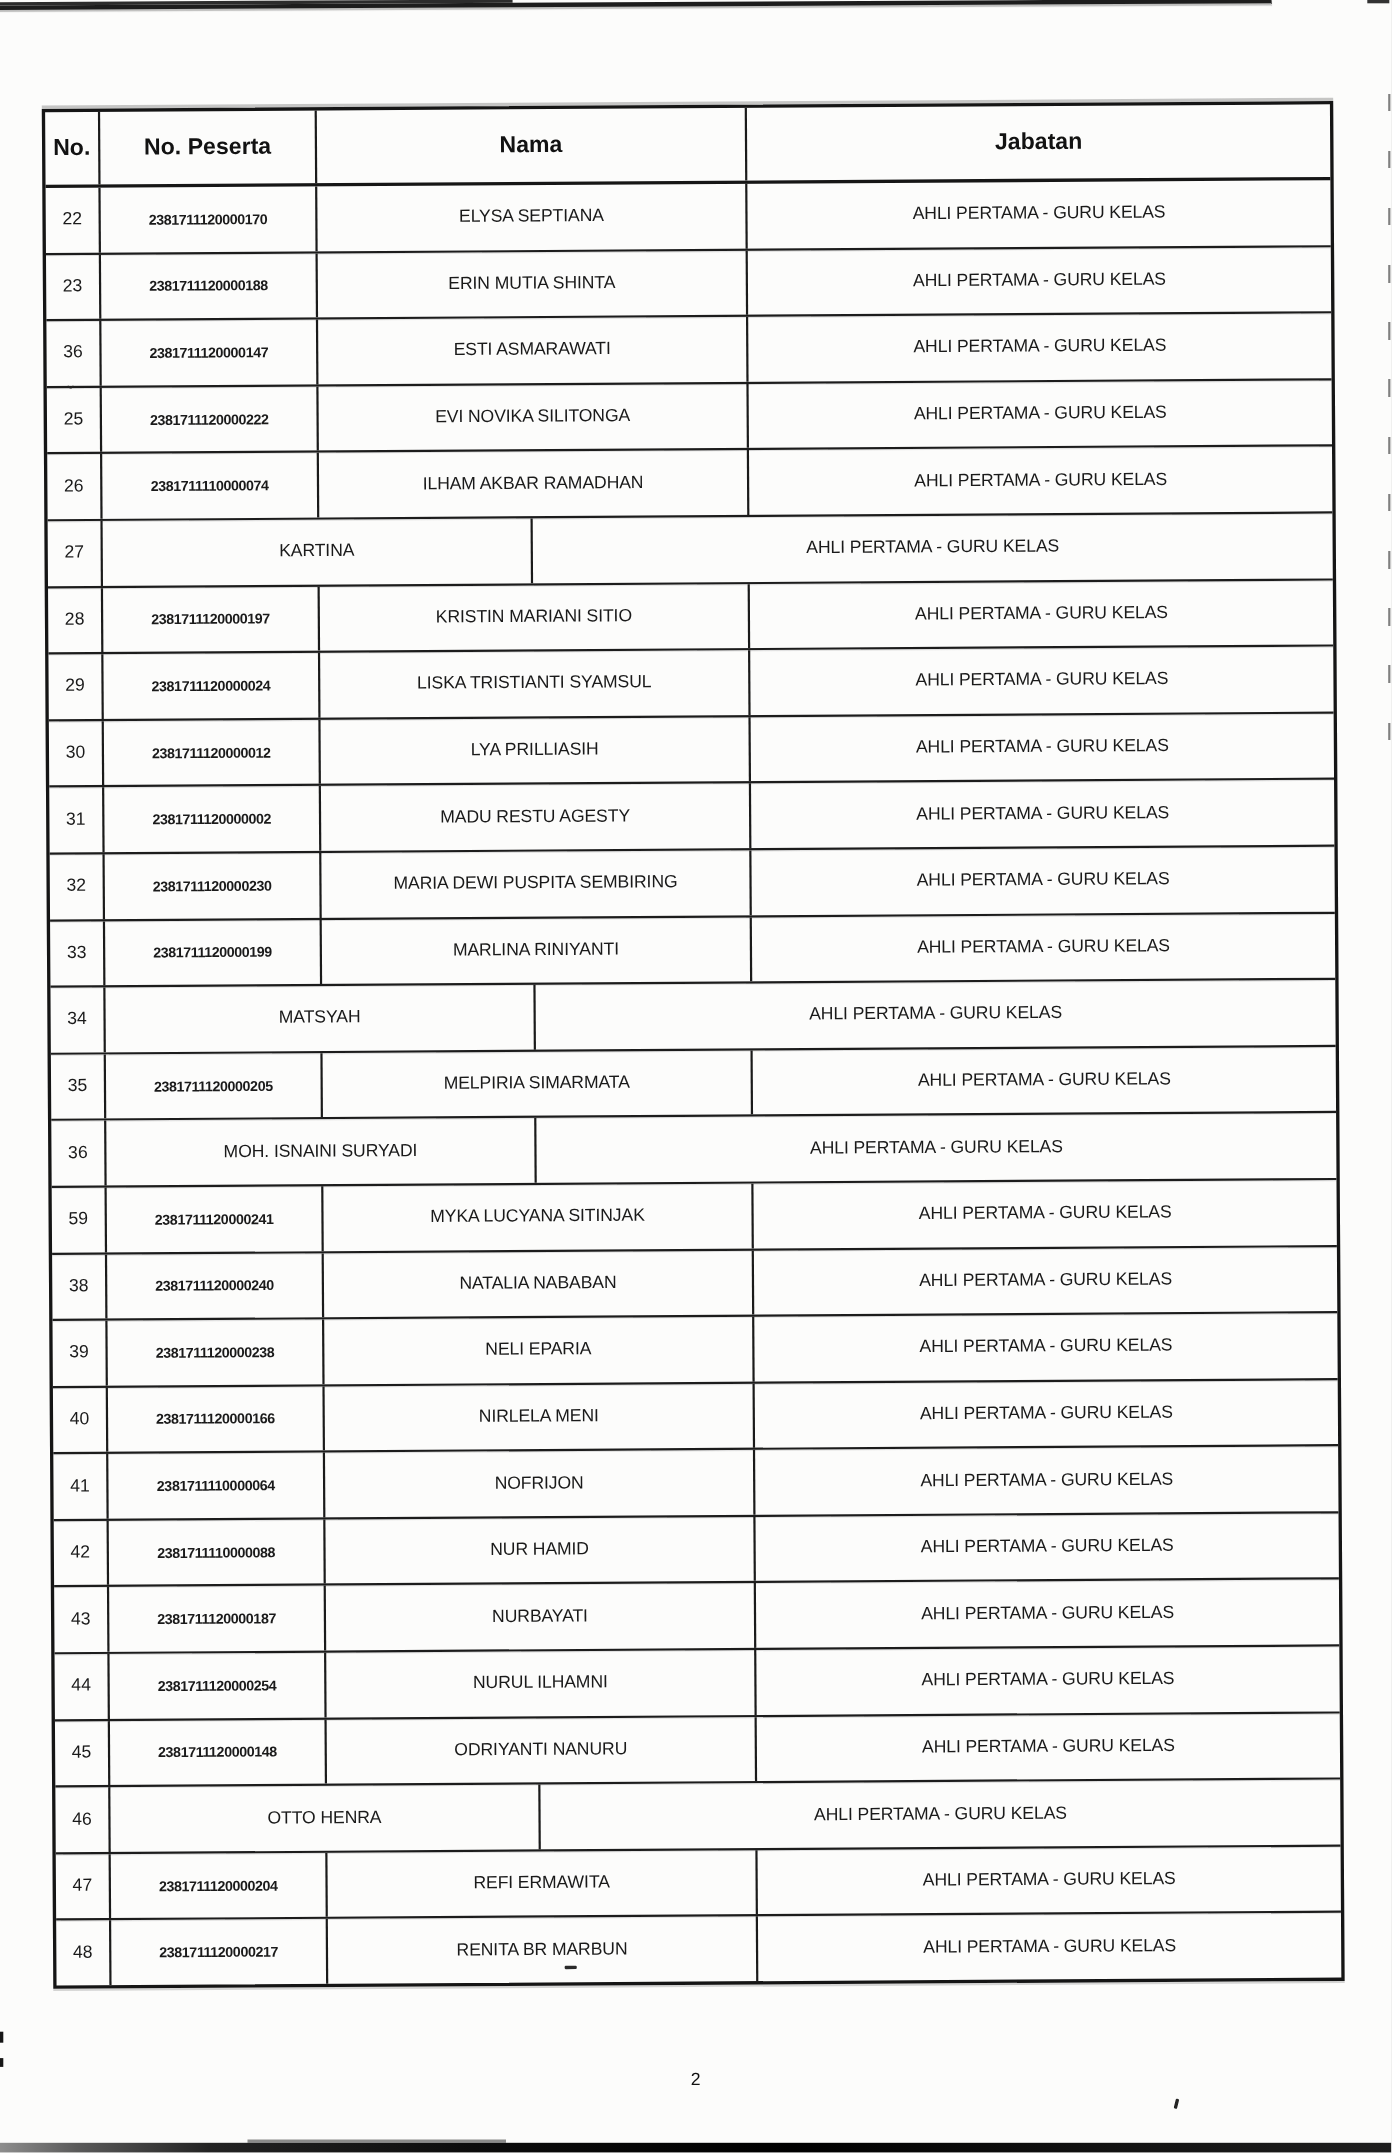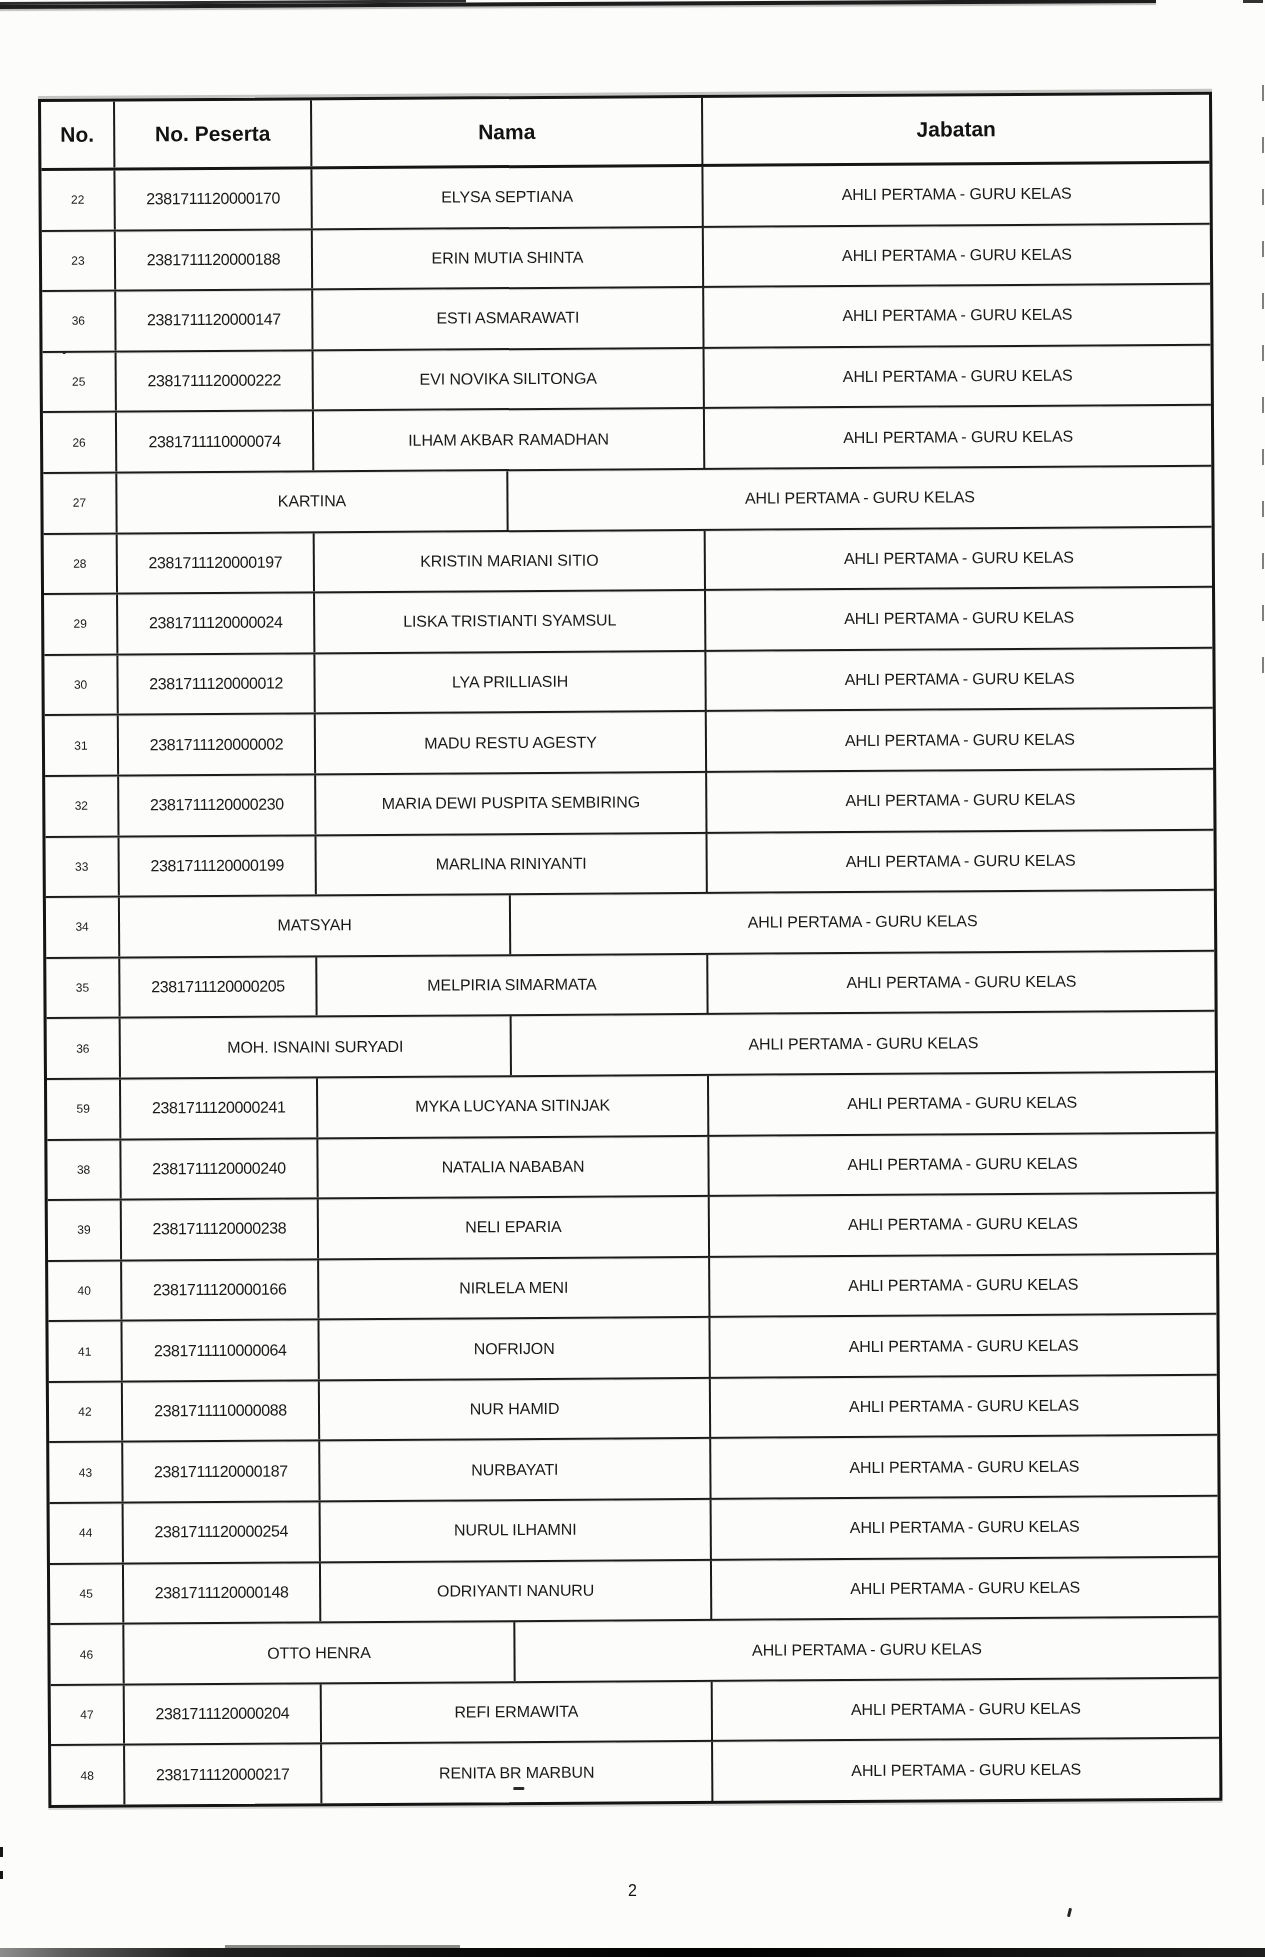--- a/index.html
+++ b/index.html
@@ -74,26 +74,26 @@
   .trow {
     flex:1; display:flex;
     border-bottom:2px solid #1c1c1c;
     box-shadow:0 1px 0 rgba(130,130,130,.22);
   }
   .trow:last-child { border-bottom:none; box-shadow:none; }
   .cell {
     display:flex; align-items:center; justify-content:center;
     text-align:center; box-sizing:border-box; overflow:hidden;
   }
-  .cell-no      { width:74px;  border-right:2px solid #1a1a1a; }
+  .cell-no      { width:50px;  border-right:2px solid #1a1a1a; }
   .cell-peserta { width:197px; border-right:2px solid #1a1a1a; }
   .cell-nama    { width:391px; border-right:2px solid #1a1a1a; }
   .cell-jabatan { flex:1; }
-  .trow .cell-no      { font-size:12px;   font-weight:500; }
-  .trow .cell-peserta { font-size:16px; font-weight:400; letter-spacing:-0.4px; }
+  .trow .cell-no      { font-size:16px;   font-weight:500; }
+  .trow .cell-peserta { font-size:13px; font-weight:700; letter-spacing:-0.4px; }
   .trow .cell-nama    { font-size:16px;   font-weight:500; letter-spacing:-0.1px; }
   .trow .cell-jabatan { font-size:16px;   font-weight:500; letter-spacing:-0.1px; }
 
   .caron-artifact {
     position:absolute; left:19px; top:248px;
     font-size:15px; font-weight:bold; color:#222;
     line-height:1;
   }
   .dot-artifact {
     position:absolute; left:462px; top:1688px;

